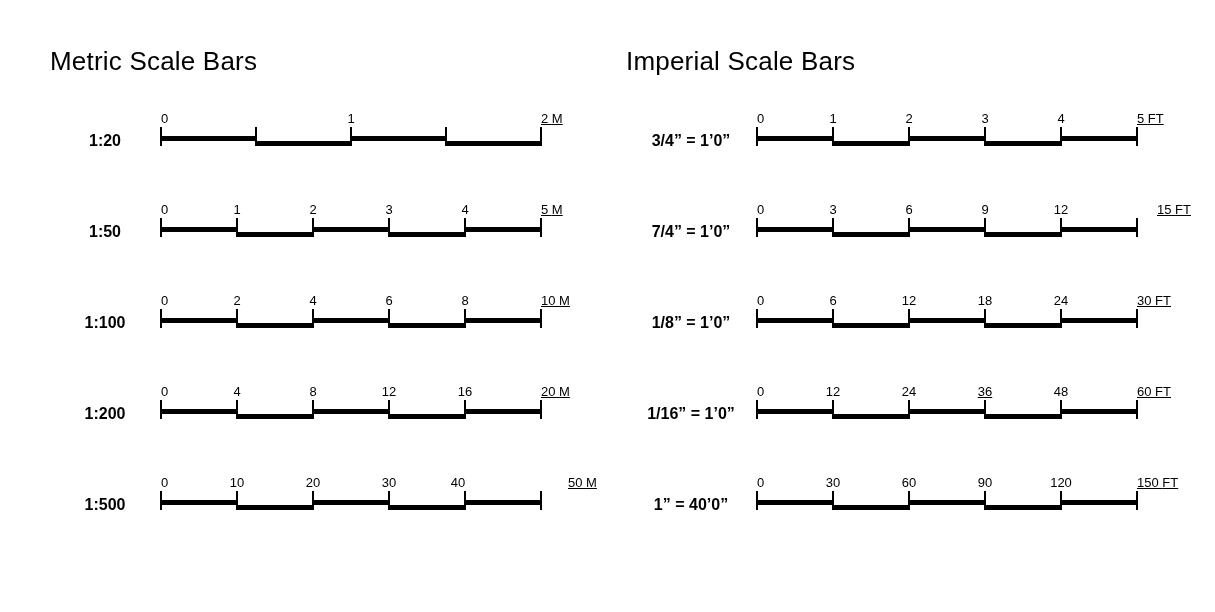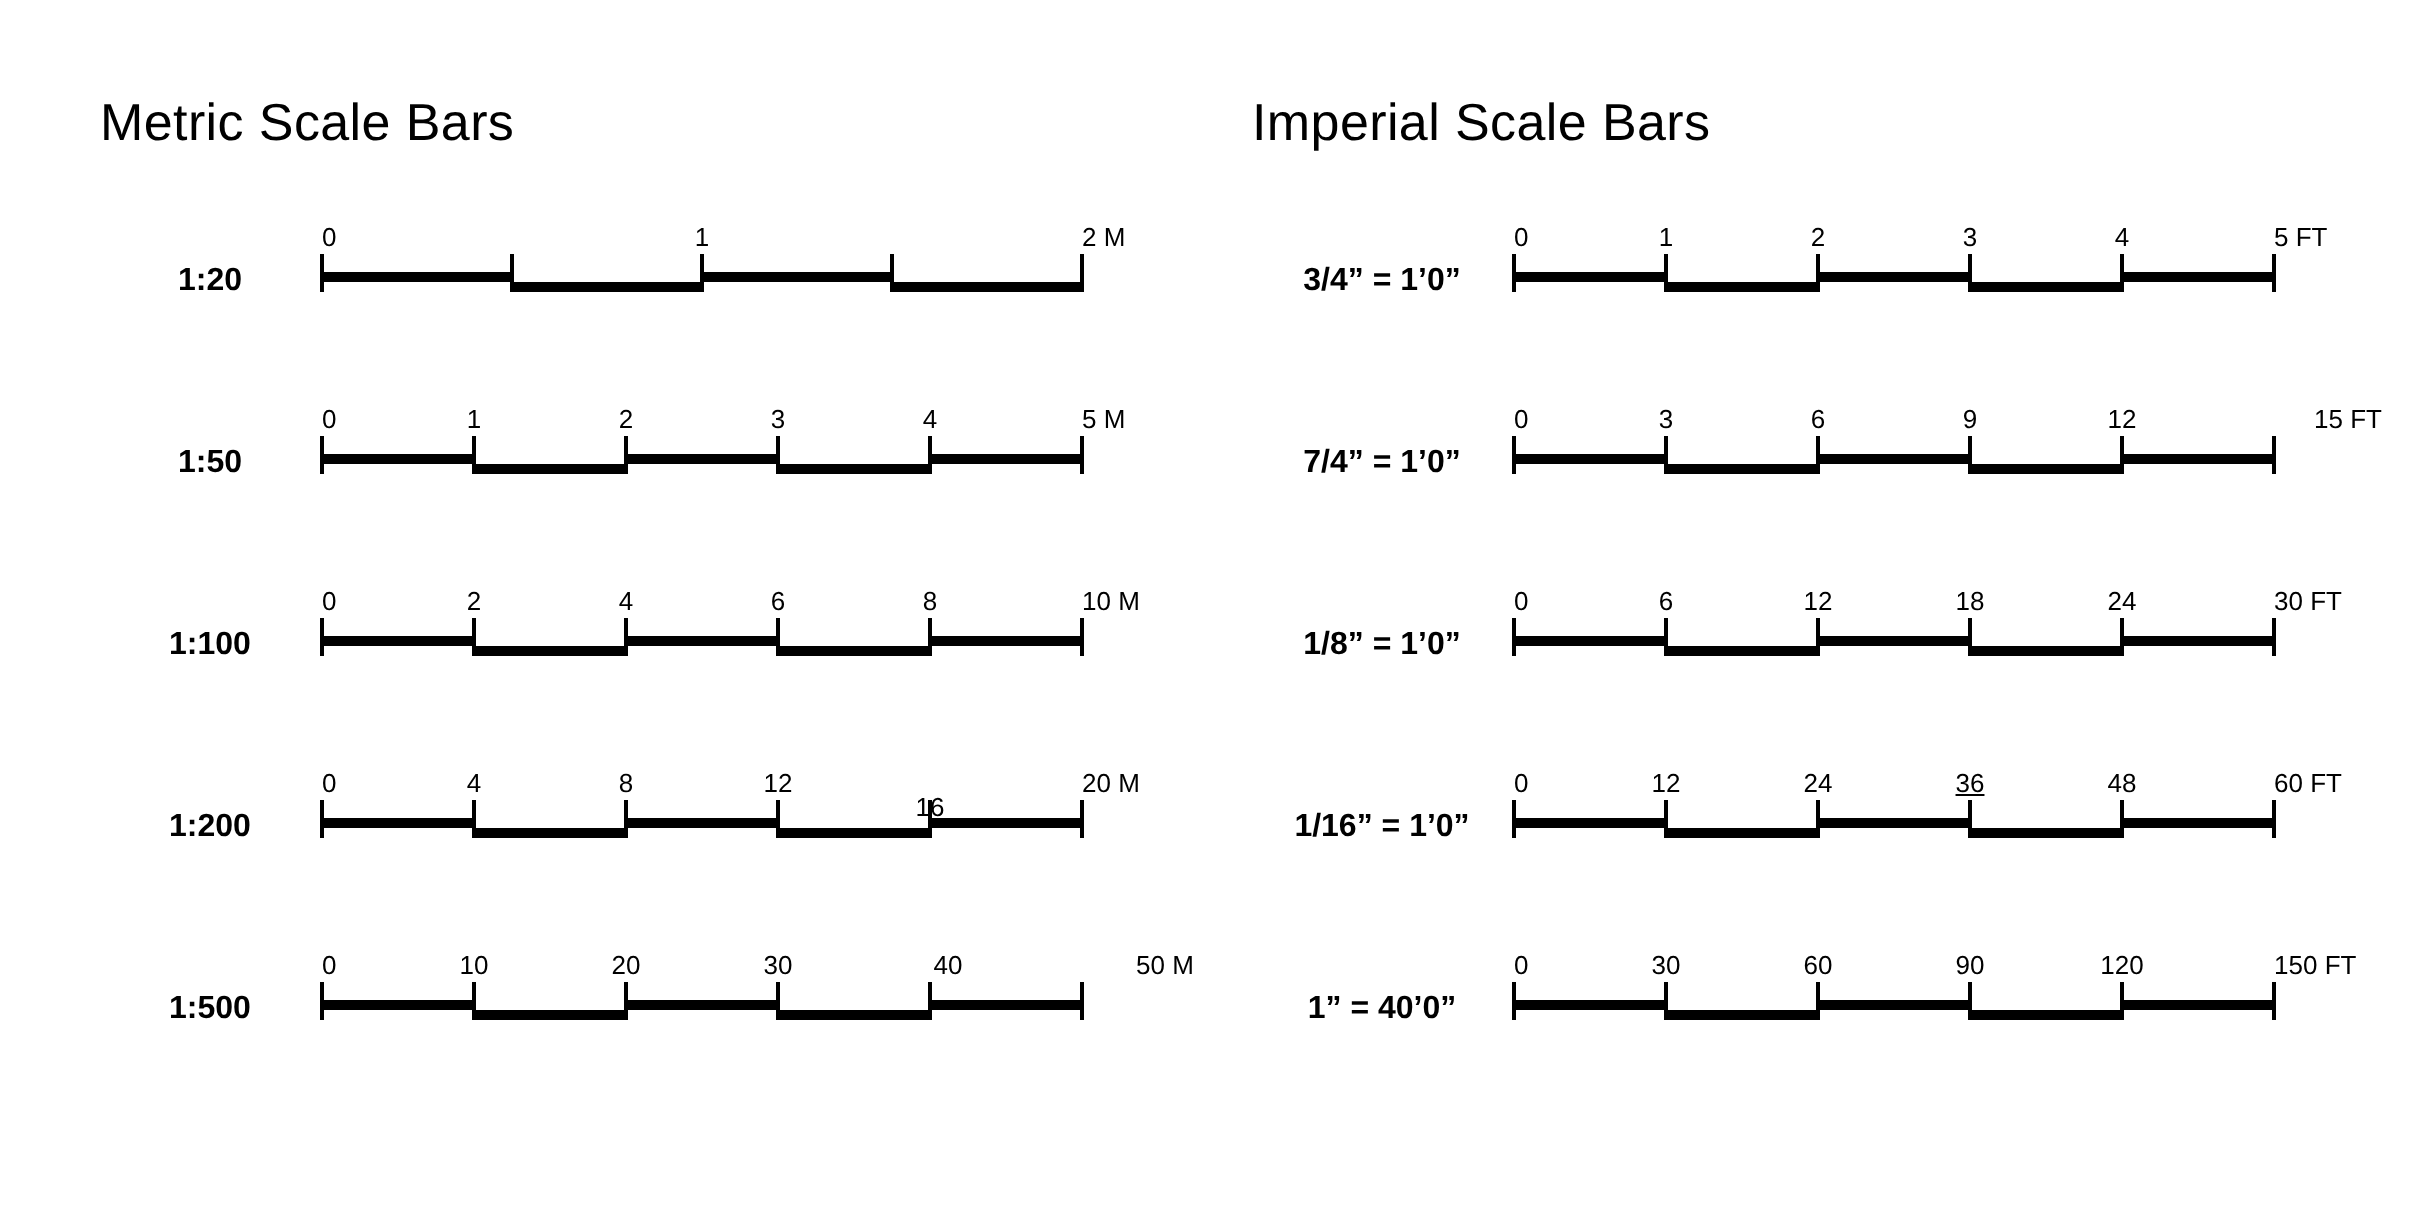--- a/index.html
+++ b/index.html
@@ -10,21 +10,21 @@
   .col.imperial{width:560px;margin-left:20px;}
   .col-title{font-size:26px;font-weight:300;letter-spacing:0.2px;margin:0 0 36px 0;}
   .row{display:flex;flex-direction:row;align-items:flex-end;margin-bottom:52px;}
   .row:last-child{margin-bottom:0;}
   .ratio{width:110px;font-size:16px;font-weight:700;padding-bottom:2px;text-align:center;}
   .col.imperial .ratio{width:130px;text-align:center;}
   .bar-wrap{position:relative;}
   .bar-svg{display:block;}
   .tick-label{position:absolute;top:-2px;font-size:13px;font-weight:400;transform:translateX(-50%);white-space:nowrap;}
   .tick-label.first{transform:translateX(0);}
-  .tick-label.last{transform:translateX(0);} 
+  .tick-label.last{transform:translateX(0);text-decoration:underline;} 
   .unit{font-size:13px;}
 </style>
 </head>
 <body>
 
 <div class="page">
   <div class="cols">
 
     <div class="col metric">
       <h2 class="col-title">Metric Scale Bars</h2>
@@ -109,21 +109,21 @@
                 <rect x="1" width="76" height="5" y="9" fill="#000"></rect>
                 <rect x="77" width="76" height="5" y="14" fill="#000"></rect>
                 <rect x="153" width="76" height="5" y="9" fill="#000"></rect>
                 <rect x="229" width="76" height="5" y="14" fill="#000"></rect>
                 <rect x="305" width="76" height="5" y="9" fill="#000"></rect>
               </svg>
               <span class="tick-label first" style="left: 1px;">0</span>
               <span class="tick-label" style="left: 77px;">4</span>
               <span class="tick-label" style="left: 153px;">8</span>
               <span class="tick-label" style="left: 229px;">12</span>
-              <span class="tick-label" style="left: 305px; margin-top: 12px;">16</span>
+              <span class="tick-label" style="left: 305px;">16</span>
               <span class="tick-label last" style="left: 381px;">20 <span class="unit">M</span></span>
             </div>
           </div>
           <div class="row">
             <div class="ratio">1:500</div>
             <div class="bar-wrap" style="width: 410px; height: 25px; padding-top: 14px;">
               <svg width="382" height="21" class="bar-svg">
                 <line x1="1" x2="1" y1="0" y2="19" stroke="#000" stroke-width="2"></line>
                 <line x1="77" x2="77" y1="0" y2="19" stroke="#000" stroke-width="2"></line>
                 <line x1="153" x2="153" y1="0" y2="19" stroke="#000" stroke-width="2"></line>
@@ -133,21 +133,21 @@
                 <rect x="1" width="76" height="5" y="9" fill="#000"></rect>
                 <rect x="77" width="76" height="5" y="14" fill="#000"></rect>
                 <rect x="153" width="76" height="5" y="9" fill="#000"></rect>
                 <rect x="229" width="76" height="5" y="14" fill="#000"></rect>
                 <rect x="305" width="76" height="5" y="9" fill="#000"></rect>
               </svg>
               <span class="tick-label first" style="left: 1px;">0</span>
               <span class="tick-label" style="left: 77px;">10</span>
               <span class="tick-label" style="left: 153px;">20</span>
               <span class="tick-label" style="left: 229px;">30</span>
-              <span class="tick-label" style="left: 314px;">40</span>
+              <span class="tick-label" style="left: 298px;">40</span>
               <span class="tick-label last" style="left: 381px; margin-left: 27px;">50 <span class="unit">M</span></span>
             </div>
           </div>
         </div>
     </div>
 
     <div class="col imperial">
       <h2 class="col-title">Imperial Scale Bars</h2>
       <div id="imperial-rows">
           <div class="row">

